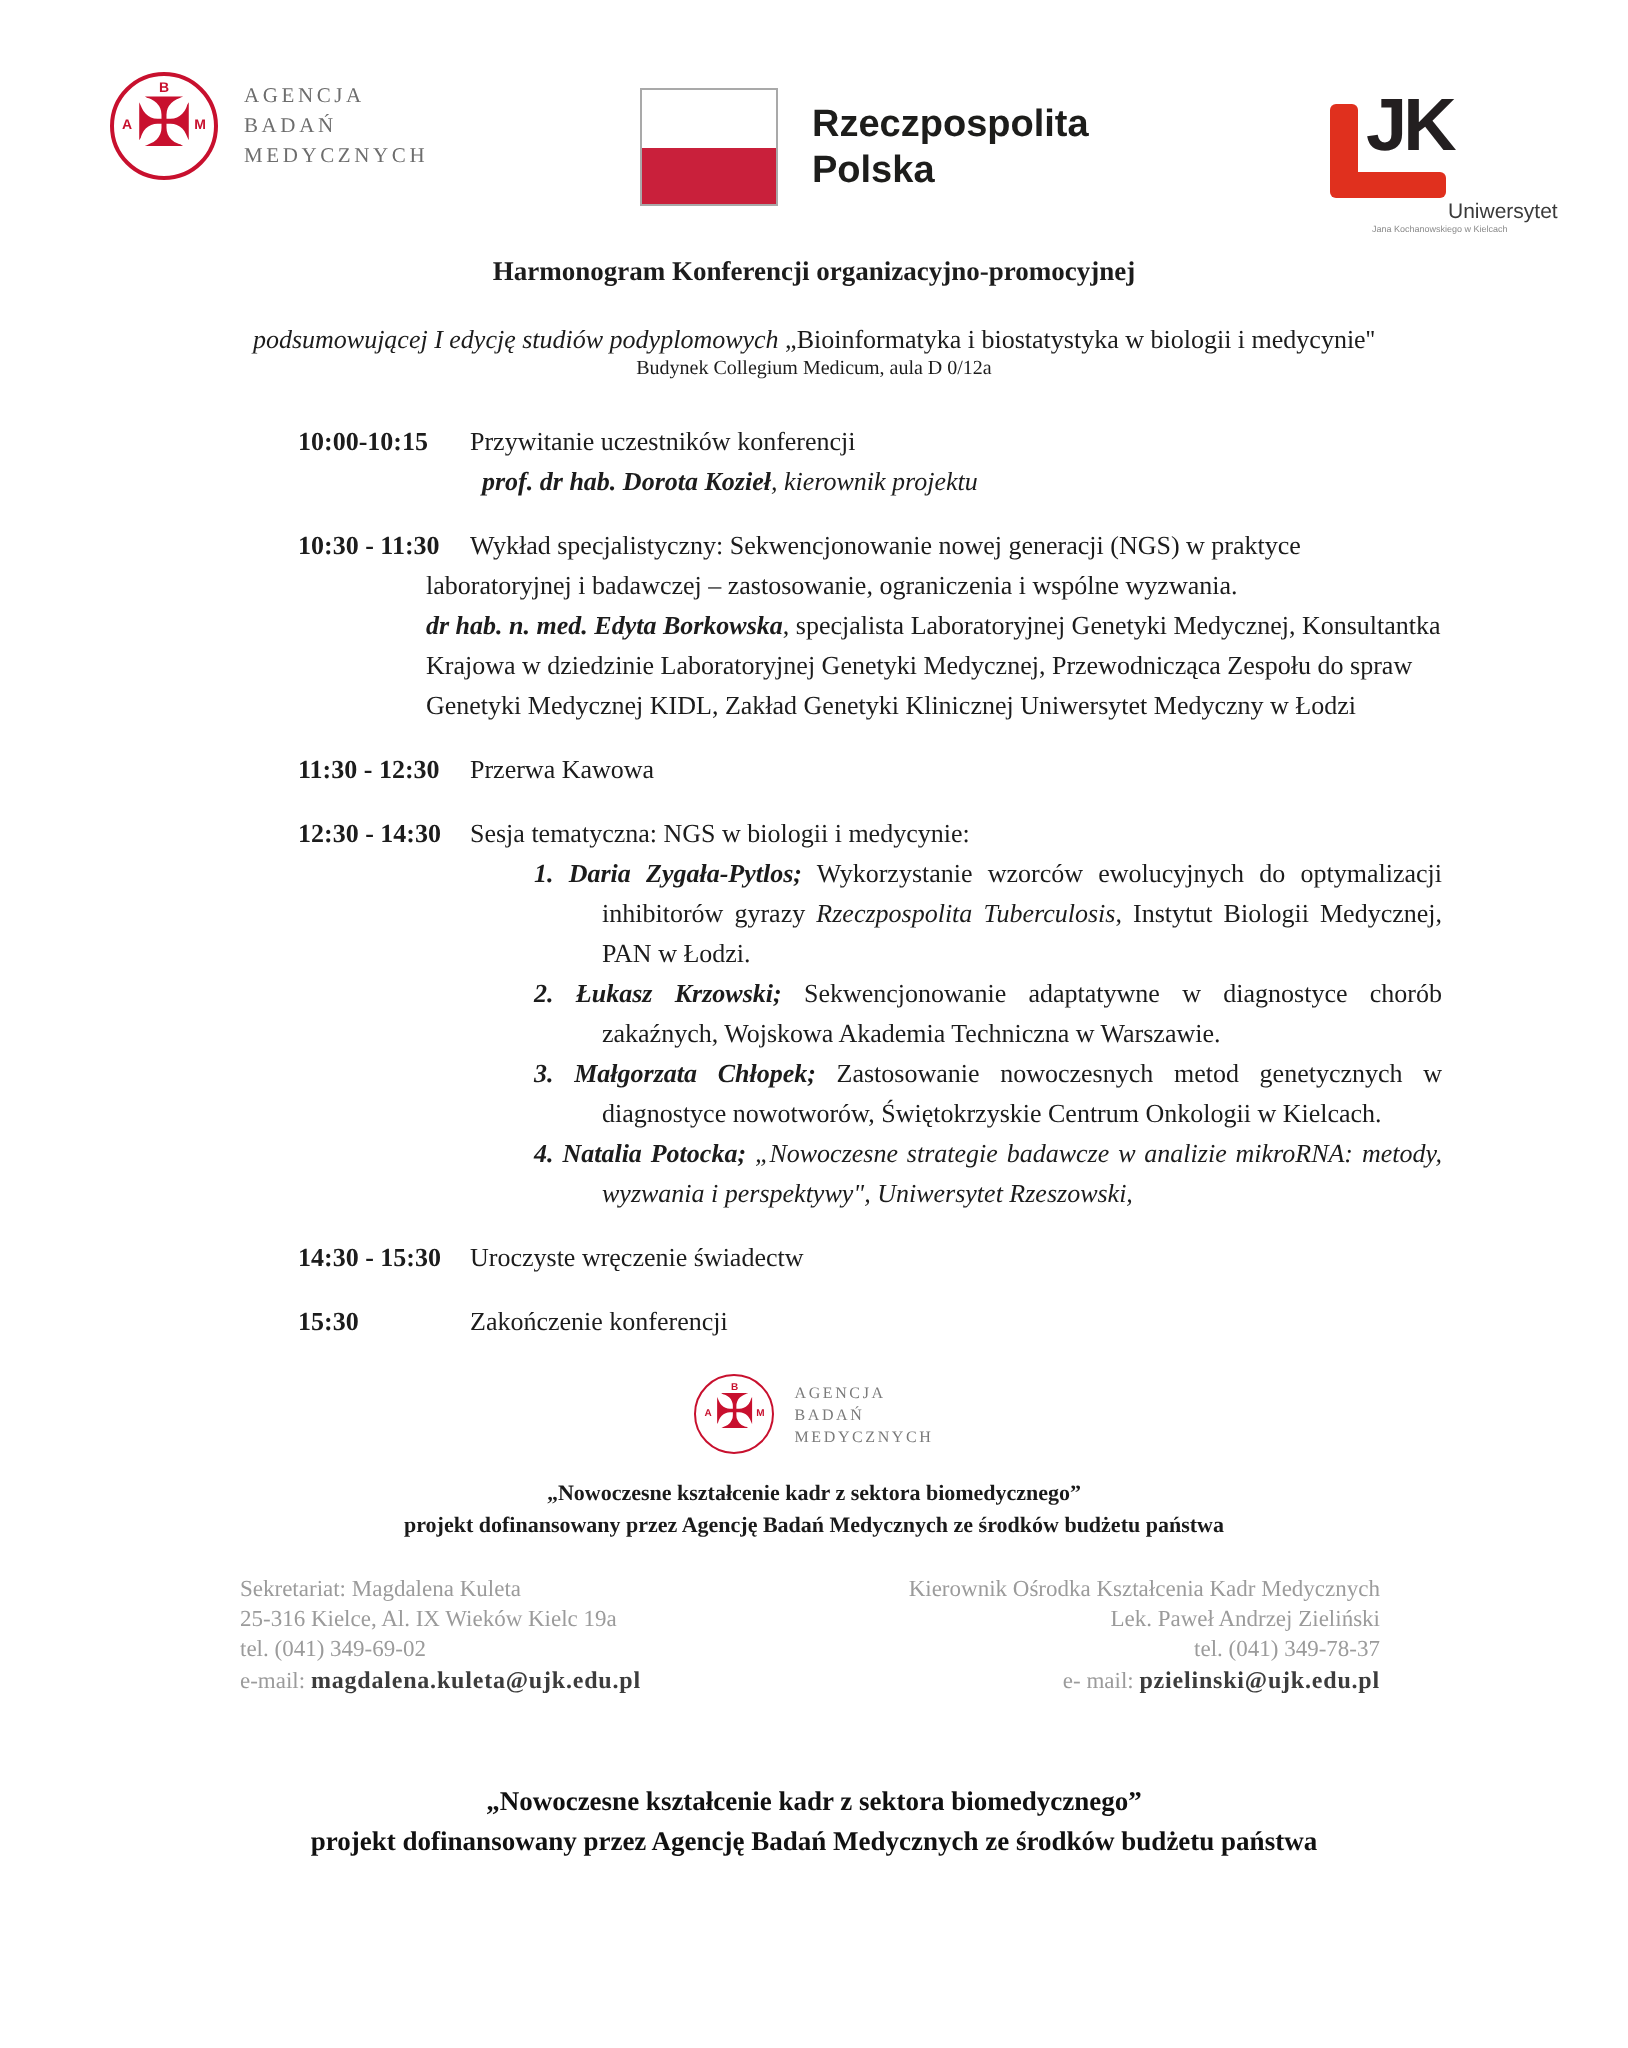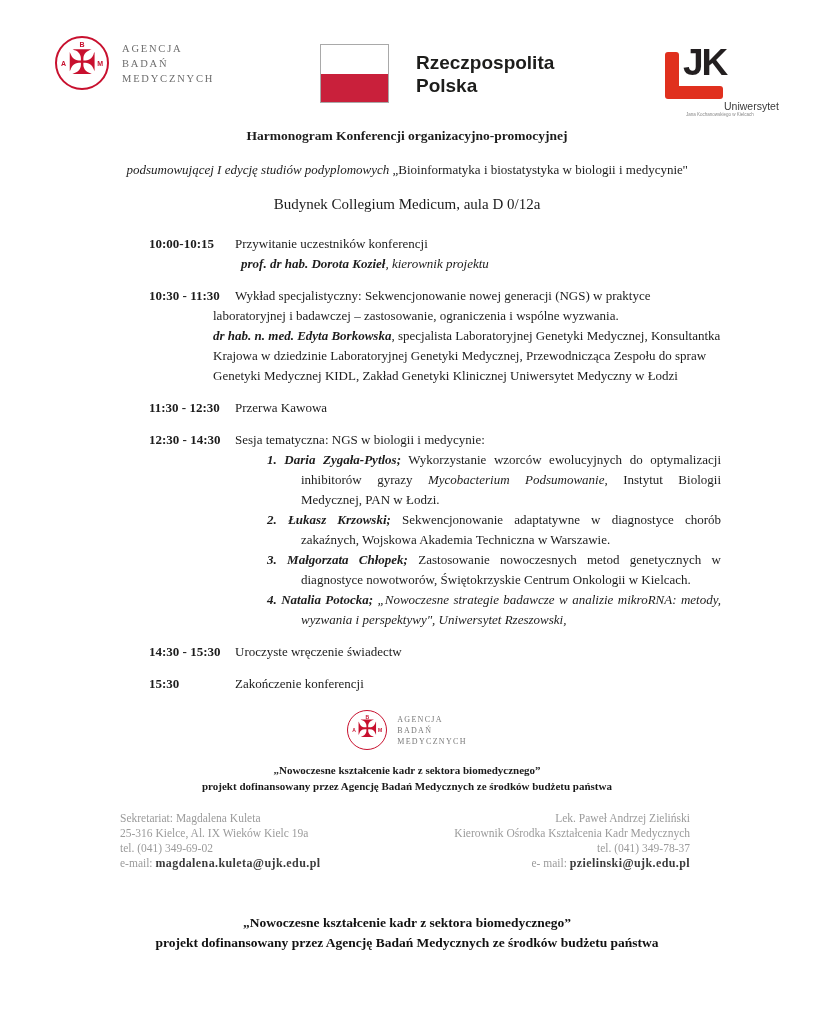--- a/index.html
+++ b/index.html
@@ -14,21 +14,21 @@
   .abm-mark { position:relative; width:54px; height:54px; border:2px solid #c8102e; border-radius:50%;
               display:flex; align-items:center; justify-content:center; background:#fff; }
   .abm-cross { font-family:"DejaVu Sans", sans-serif; font-size:34px; line-height:1; color:#c8102e; margin-top:-2px; }
   .abm-letter { position:absolute; font-family:"Liberation Sans", sans-serif; font-size:7px; font-weight:bold; color:#c8102e; }
   .abm-letter.b { top:3px; left:50%; transform:translateX(-50%); }
   .abm-letter.a { left:4px; top:50%; transform:translateY(-50%); }
   .abm-letter.m { right:4px; top:50%; transform:translateY(-50%); }
   .abm-text { font-family:Liberation Serif, serif; font-size:10.5px; letter-spacing:1.8px;
               color:#6d6d6d; line-height:15px; }
 
-  .flag-group { position:absolute; left:320px; top:44px; display:flex; align-items:center; gap:27px; }
+  .flag-group { position:absolute; left:320px; top:44px; display:flex; align-items:center; gap:17px; }
   .flag { width:69px; height:59px; border:1px solid #a9a9a9; }
   .flag-top { height:50%; background:#ffffff; }
   .flag-bot { height:50%; background:#c9203b; }
   .poland-text { font-family:"Liberation Sans", sans-serif; font-weight:700; font-size:19px;
                  color:#1d1d1b; line-height:23px; }
 
   .ujk-logo { position:absolute; left:660px; top:44px; width:110px; height:74px; }
   .ujk-vert { position:absolute; left:5px; top:8px;  width:14px; height:42px; background:#e0301e; border-radius:3px; }
   .ujk-horz { position:absolute; left:5px; top:42px; width:58px; height:13px; background:#e0301e; border-radius:3px; }
   .ujk-jk   { position:absolute; left:23px; top:-2px; font-family:"Liberation Sans", sans-serif;
@@ -36,21 +36,21 @@
   .ujk-name { position:absolute; left:26px; top:56px; font-family:"Liberation Sans", sans-serif;
               font-size:10.5px; color:#3a3a3a;margin-left:38px; }
   .ujk-sub  { position:absolute; left:26px; top:68px; font-family:"Liberation Sans", sans-serif;
               font-size:4.5px; color:#8a8a8a; white-space:nowrap; }
 
   
   .content { position:absolute; left:0; top:128px; width:814px; }
   .title-main { text-align:center; font-size:13.5px; font-weight:bold; }
   .title-sub { max-width:600px; margin:16px auto 0; text-align:center; font-size:13px; line-height:19px; }
   .title-sub .it { font-style:italic; }
-  .title-venue { text-align:center; font-size:15px; margin-top:17px; }
+  .title-venue { text-align:center; font-size:10px; margin-top:0; }
 
   
   .schedule { width:596px; margin:21px 0 0 125px; font-size:13px; line-height:20px; }
   .entry { padding-left:88px; text-indent:-88px; margin-bottom:12px; }
   .time { display:inline-block; width:86px; text-indent:0; font-weight:bold; vertical-align:top;margin-left:24px; }
   .time.tr { text-align:left; padding-right:4px; }
   .speaker { text-indent:0; }
   .speaker.extra { padding-left:28px; }
   .sp-name { font-weight:bold; font-style:italic; }
   .sp-rest.it { font-style:italic; }
@@ -139,21 +139,21 @@
       </div>
 
       <div class="entry">
         <span class="time">11:30 - 12:30</span><span>Przerwa Kawowa</span>
       </div>
 
       <div class="entry">
         <span class="time">12:30 - 14:30</span><span>Sesja tematyczna: NGS w biologii i medycynie:</span>
 
         <div class="sitem">
-          <span class="num">1.</span> <span class="iname">Daria Zygała-Pytlos;</span><span> Wykorzystanie wzorców ewolucyjnych do optymalizacji inhibitorów gyrazy </span><span class="ital">Mycobacterium Podsumowanie</span><span>, Instytut Biologii Medycznej, PAN w Łodzi.</span>
+          <span class="num">1.</span> <span class="iname">Daria Zygała-Pytlos;</span><span> Wykorzystanie wzorców ewolucyjnych do optymalizacji inhibitorów gyrazy </span><span class="ital">Rzeczpospolita Tuberculosis</span><span>, Instytut Biologii Medycznej, PAN w Łodzi.</span>
         </div>
 
         <div class="sitem">
           <span class="num">2.</span> <span class="iname">Łukasz Krzowski;</span><span> Sekwencjonowanie adaptatywne w diagnostyce chorób zakaźnych, Wojskowa Akademia Techniczna w Warszawie.</span><span class="ital"></span><span></span>
         </div>
 
         <div class="sitem">
           <span class="num">3.</span> <span class="iname">Małgorzata Chłopek;</span><span> Zastosowanie nowoczesnych metod genetycznych w diagnostyce nowotworów, Świętokrzyskie Centrum Onkologii w Kielcach.</span><span class="ital"></span><span></span>
         </div>
 
@@ -194,22 +194,22 @@
     <div class="contacts">
       <div class="contact-left">
         <div>Sekretariat: Magdalena Kuleta</div>
         <div>25-316 Kielce, Al. IX Wieków Kielc 19a</div>
         <div>tel. (041) 349-69-02</div>
         <div>
           <span class="clabel">e-mail: </span><span class="cemail">magdalena.kuleta@ujk.edu.pl</span>
         </div>
       </div>
       <div class="contact-right">
+        <div>Kierownik Ośrodka Kształcenia Kadr Medycznych</div>
         <div>Lek. Paweł Andrzej Zieliński</div>
-        <div>Kierownik Ośrodka Kształcenia Kadr Medycznych</div>
         <div>tel. (041) 349-78-37</div>
         <div>
           <span class="clabel">e- mail: </span><span class="cemail">pzielinski@ujk.edu.pl</span>
         </div>
       </div>
     </div>
 
     <div class="bottom-lines">
       <div>„Nowoczesne kształcenie kadr z sektora biomedycznego”</div>
       <div>projekt dofinansowany przez Agencję Badań Medycznych ze środków budżetu państwa</div>

